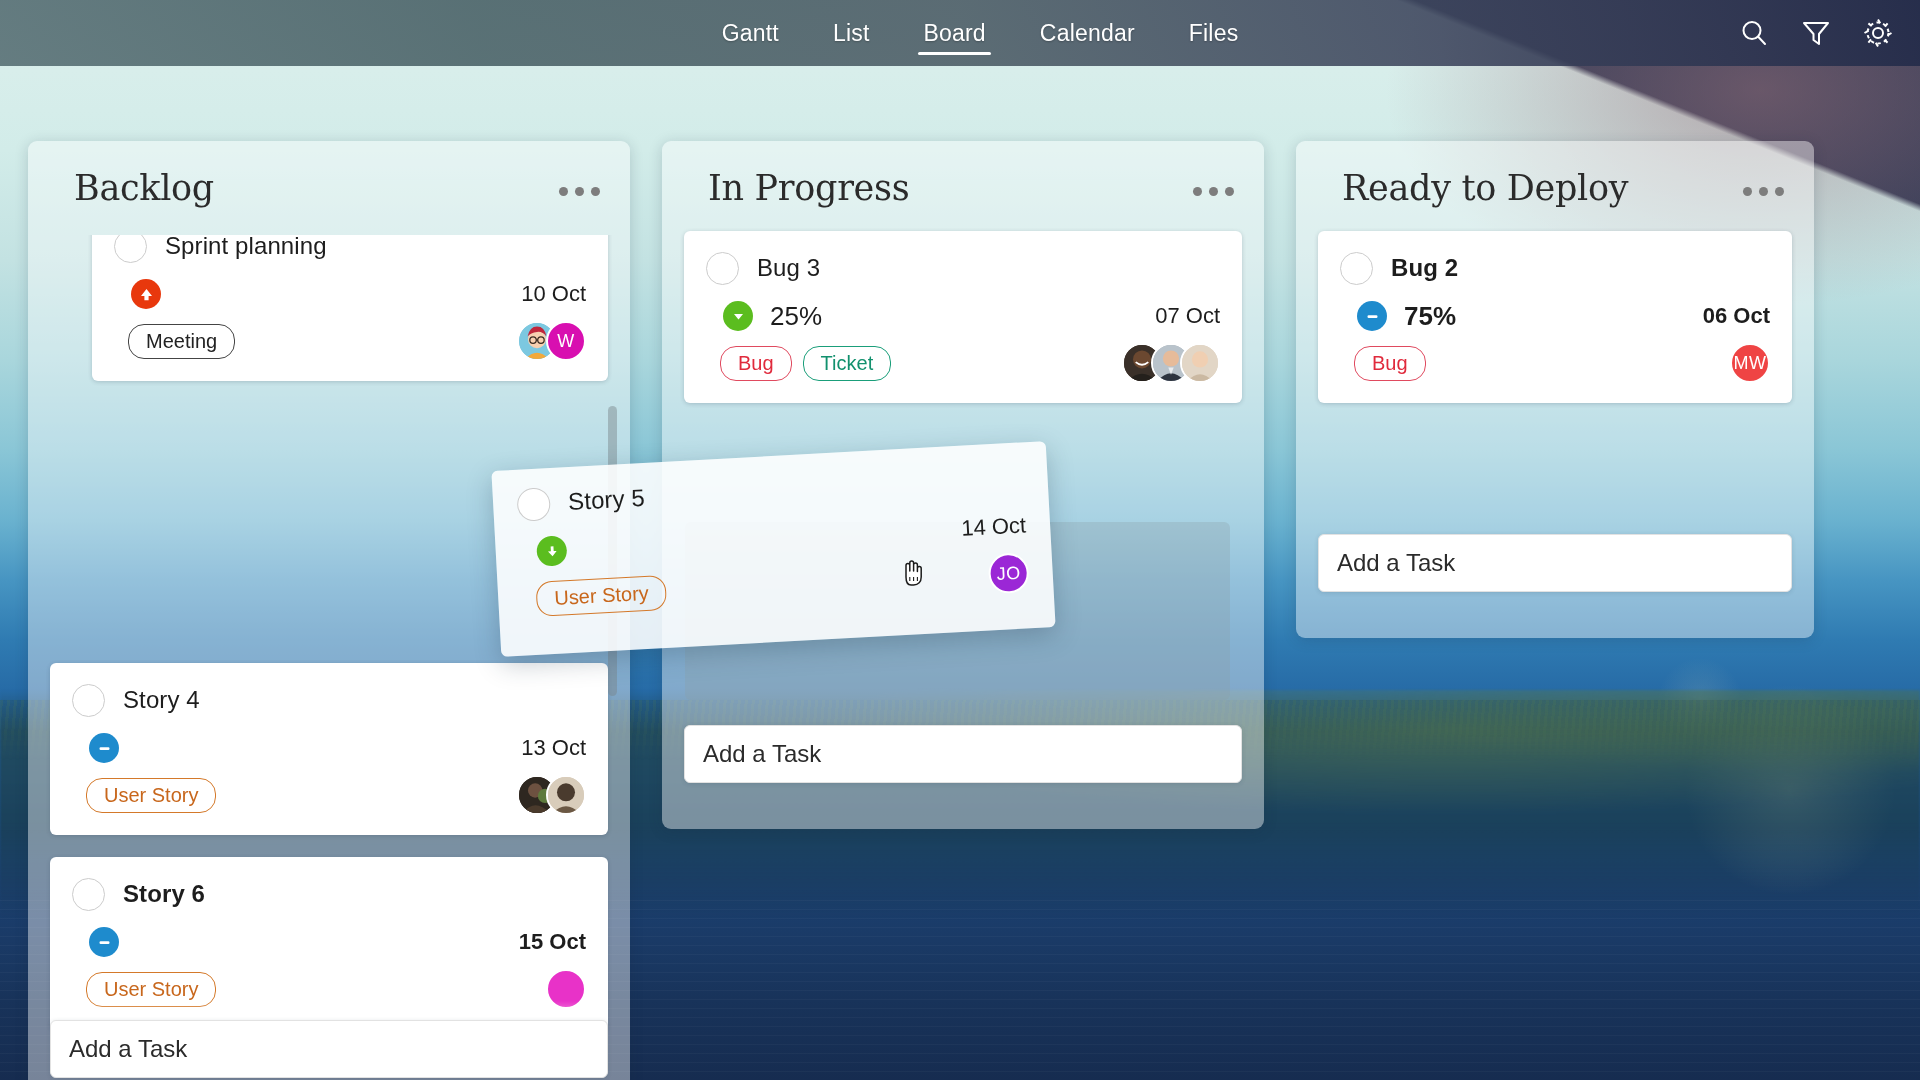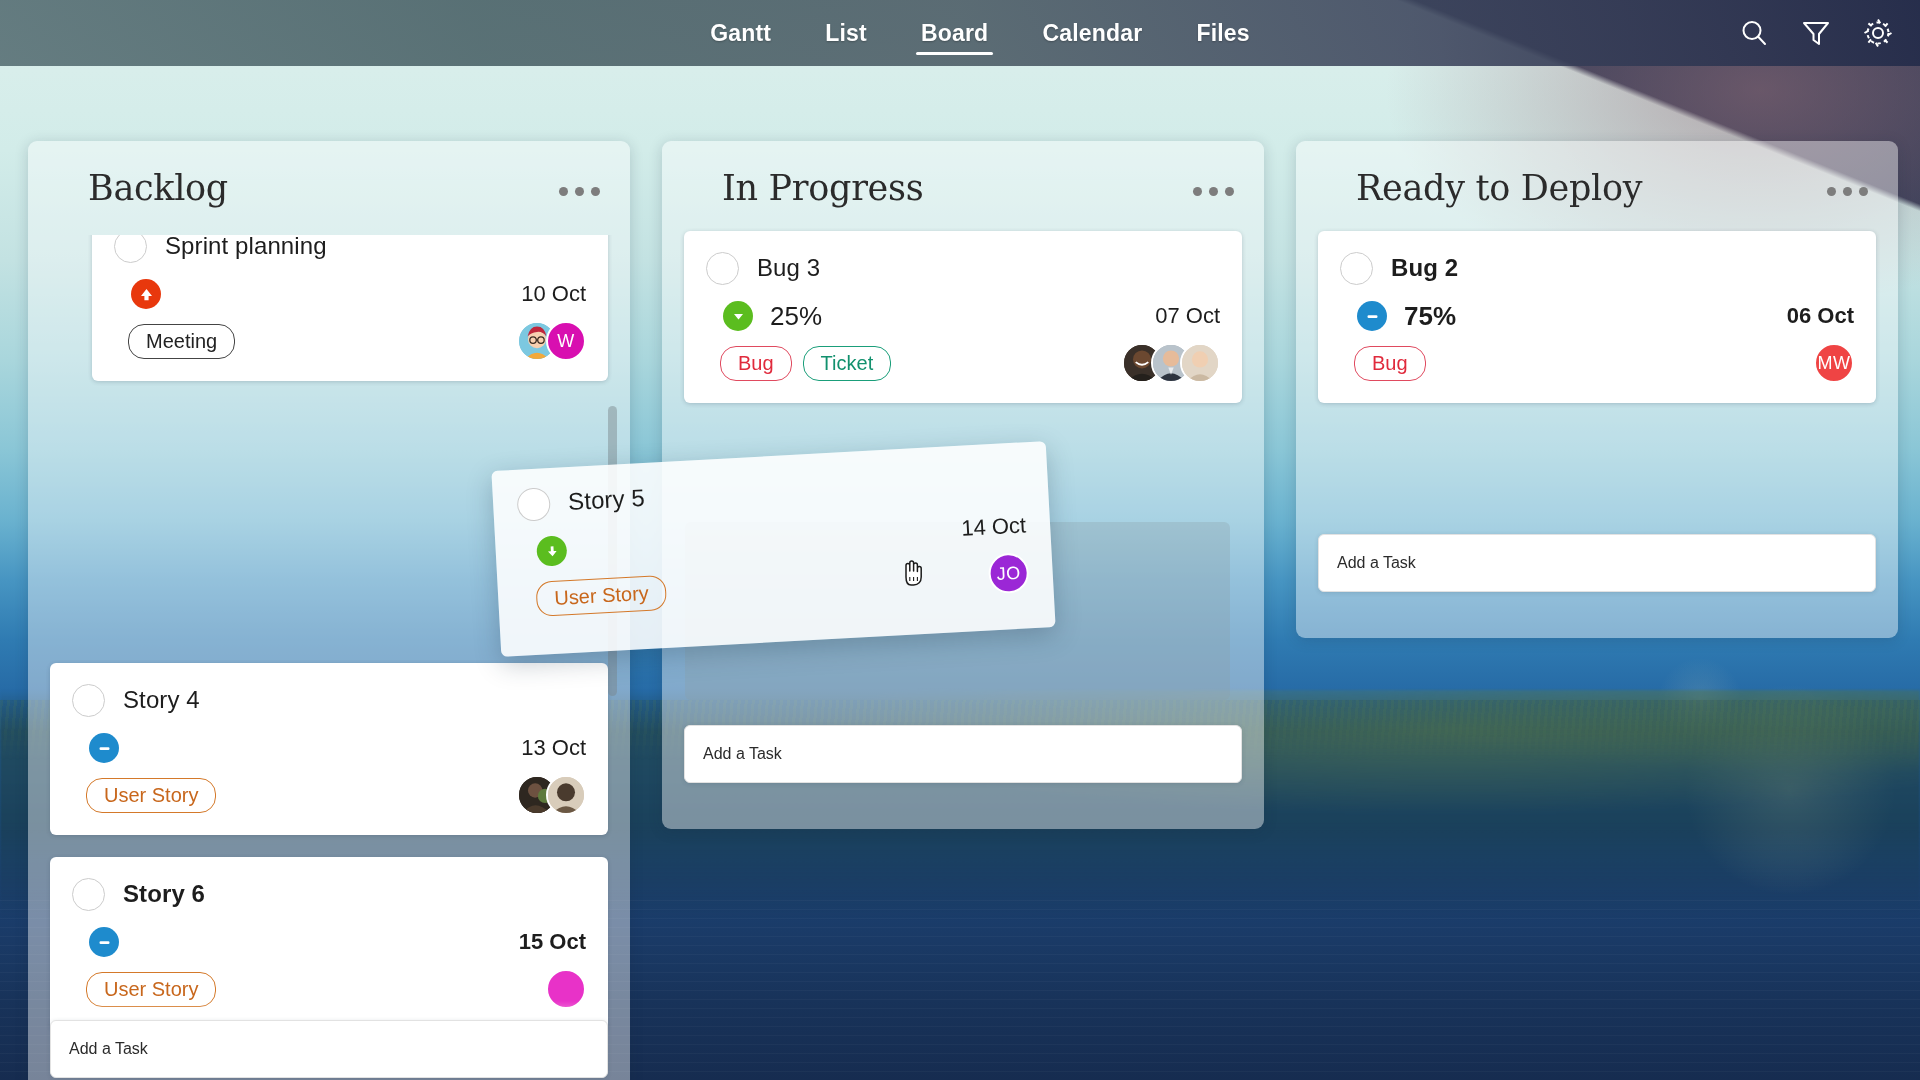--- a/index.html
+++ b/index.html
@@ -85,21 +85,20 @@
       rgba(36,44,74,0.92) 100%);
     display: flex;
     align-items: center;
   }
   #nav-tabs {
     display: flex;
     align-items: center;
     margin: 0 auto;
     height: 100%;
     padding-left: 40px;
-    font-weight: bold;
   }
   .nav-tab {
     position: relative;
     color: #ffffff;
     font-size: 23px;
     letter-spacing: 0.2px;
     padding: 0 27px;
     height: 100%;
     display: flex;
     align-items: center;
@@ -135,21 +134,21 @@
     border-radius: 9px;
     background: rgba(255,255,255,0.42);
     box-shadow: 0 2px 14px rgba(20,40,60,0.18);
     overflow: hidden;
   }
   .col-head {
     position: relative;
     height: 94px;
     display: flex;
     align-items: center;
-    padding: 0 30px 0 60px;
+    padding: 0 30px 0 46px;
   }
   .col-title {
     font-family: "DejaVu Serif", serif;
     font-size: 35px;
     color: #2b2b2b;
     font-weight: 400;
     letter-spacing: -0.3px;
     white-space: nowrap;
   }
   .col-menu {
@@ -281,21 +280,21 @@
   
   .addtask {
     background: #ffffff;
     border: 1px solid #e2e2e2;
     border-radius: 6px;
     box-shadow: 0 1px 4px rgba(40,60,80,0.16);
     height: 58px;
     display: flex;
     align-items: center;
     padding: 0 18px;
-    font-size: 16px;
+    font-size: 24px;
     color: #2b2b2b;
     cursor: text;
     margin: 0 22px 20px 22px;
   }
 
   
   .scrollbar {
     position: absolute;
     width: 9px;
     border-radius: 5px;
@@ -545,21 +544,21 @@
               </svg>
             </span>
           </span>
         </div>
       </article>
     </div>
 
     <div class="addtask" style="position:absolute; left:0; right:0; bottom:26px;">Add a Task</div>
   </section>
 
-  <section class="column" style="left:1296px; top:75px; width:602px; height:497px;text-align:center;">
+  <section class="column" style="left:1296px; top:75px; width:518px; height:497px;text-align:center;">
     <header class="col-head">
       <h2 class="col-title">Ready to Deploy</h2>
       <span class="col-menu">
           <i></i>
           <i></i>
           <i></i>
         </span>
     </header>
     <div class="col-body">
       <article class="card" style="margin-top:-4px;">

